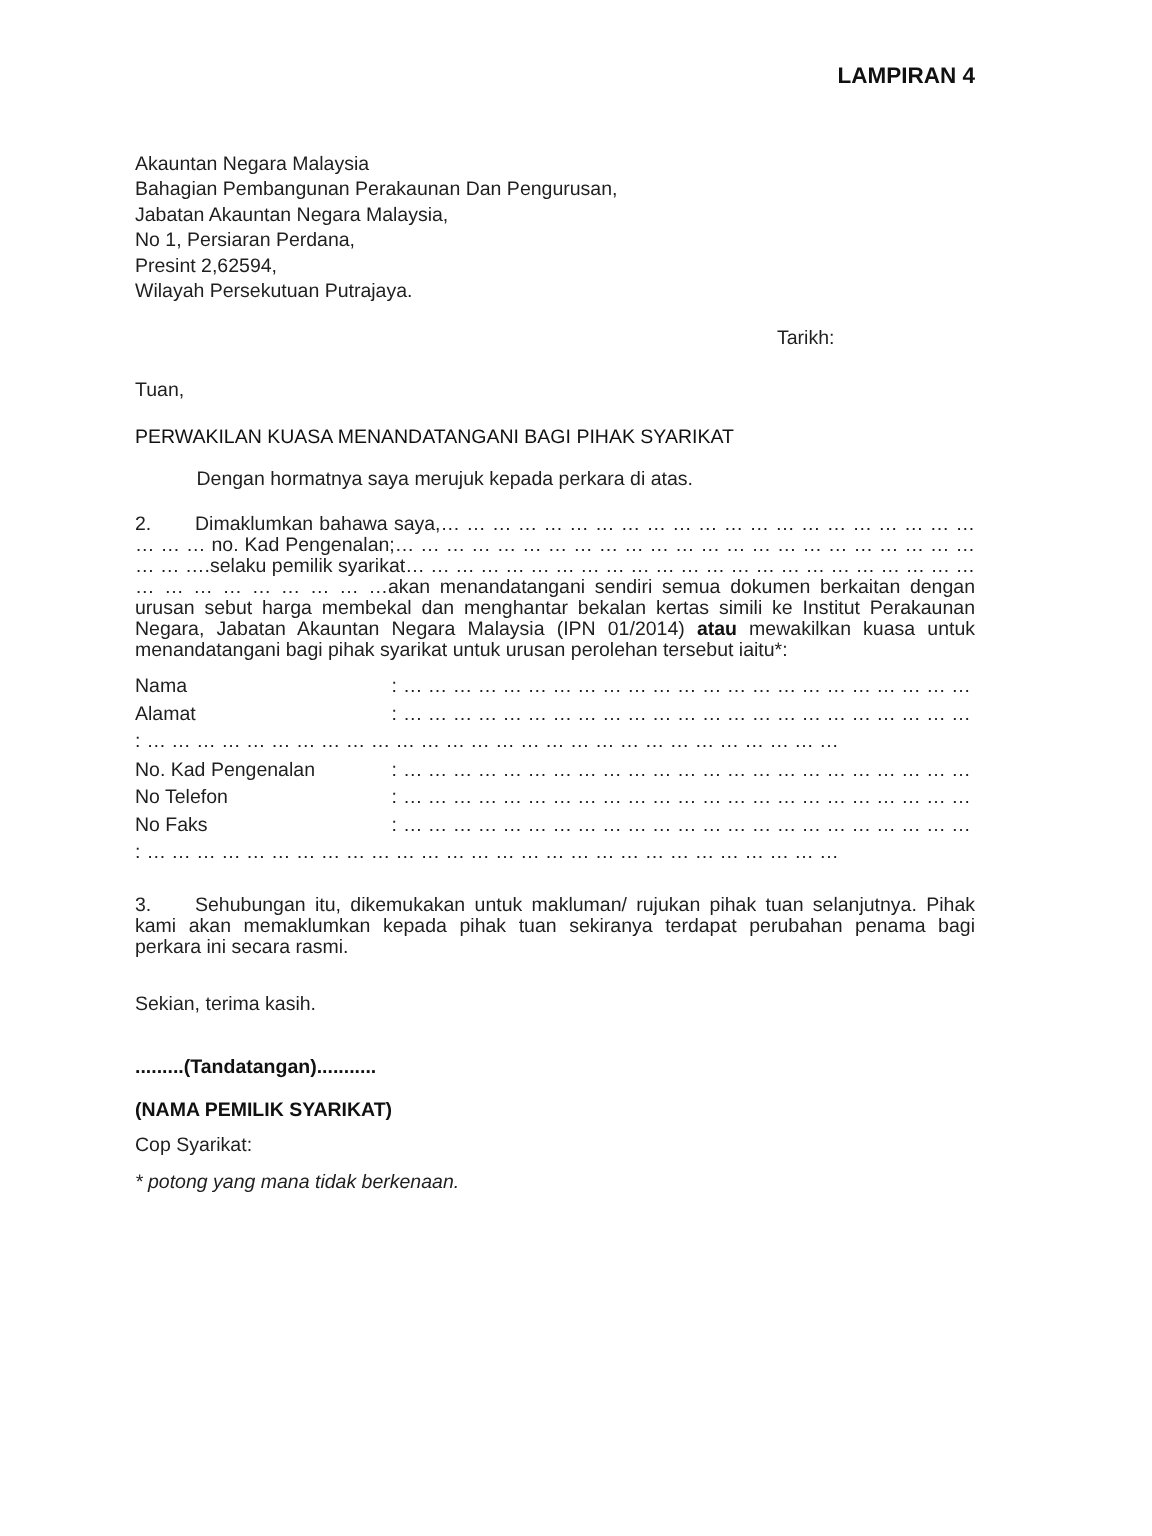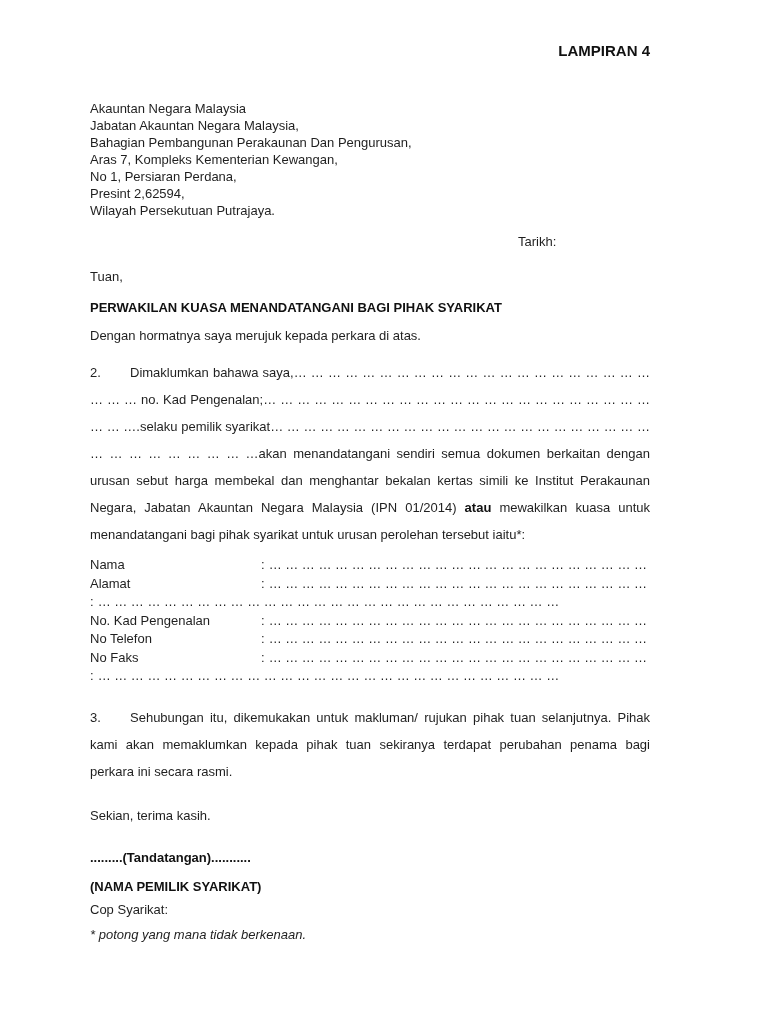--- a/index.html
+++ b/index.html
@@ -27,23 +27,23 @@
     font-weight: bold;
     font-size: 15px;
     line-height: 18px;
     margin-top: 26px;
     color: #111;
   }
   .address { margin-top: 40px; line-height: 17px; }
   .address div { white-space: nowrap; }
   .tarikh { margin-top: 14px; margin-left: 428px; line-height: 17px; }
   .salutation { margin-top: 18px; line-height: 17px; }
-  .subject { margin-top: 14px; font-weight: bold; line-height: 17px; color: #111; }
-  .intro { margin-top: 11px; line-height: 17px; }
-  .para { margin: 0; text-align: justify; line-height: 27px; }
+  .subject { margin-top: 14px; font-weight: normal; line-height: 17px; color: #111; }
+  .intro { margin-top: 11px; line-height: 17px; margin-left: 41px; }
+  .para { margin: 0; text-align: justify; line-height: 14px; }
   .p2 { margin-top: 15px; }
   .p3 { margin-top: 18px; }
   .num { display: inline-block; width: 40px; }
   .dots { word-break: normal; }
   .fields { margin-top: 8px; line-height: 18.5px; }
   .frow { display: flex; }
   .flabel { width: 171px; flex: none; }
   .fsep { flex: none; }
   .fdots { flex: 1 1 auto; white-space: nowrap; overflow: hidden; padding-left: 4px; }
   .closing { margin-top: 22px; line-height: 18.5px; }
@@ -57,23 +57,22 @@
 </head>
 <body>
 
 <div class="page">
 
   <div class="lampiran">LAMPIRAN 4</div>
 
 
   <div class="address">
     <div>Akauntan Negara Malaysia</div>
+    <div>Bahagian Pembangunan Perakaunan Dan Pengurusan,</div>
     <div>Jabatan Akauntan Negara Malaysia,</div>
-    <div>Bahagian Pembangunan Perakaunan Dan Pengurusan,</div>
-    <div>Aras 7, Kompleks Kementerian Kewangan,</div>
     <div>No 1, Persiaran Perdana,</div>
     <div>Presint 2,62594,</div>
     <div>Wilayah Persekutuan Putrajaya.</div>
   </div>
 
   <div class="tarikh">Tarikh:</div>
 
   <div class="salutation">Tuan,</div>
 
   <div class="subject">PERWAKILAN KUASA MENANDATANGANI BAGI PIHAK SYARIKAT</div>

